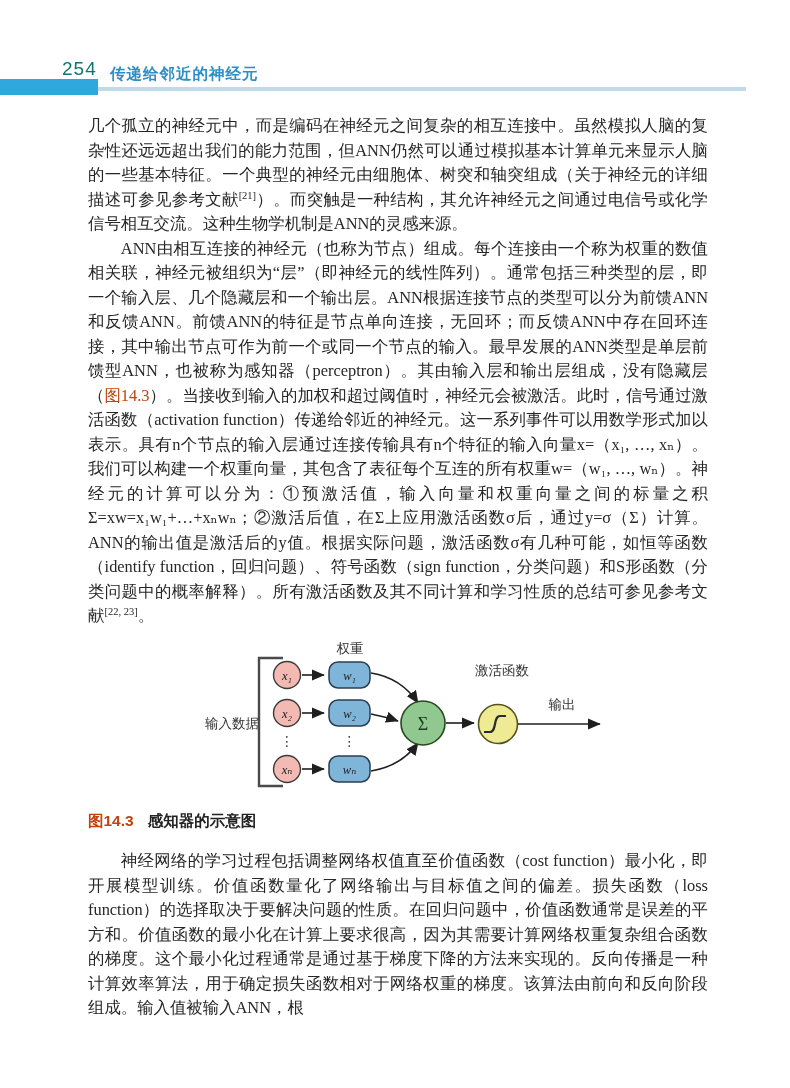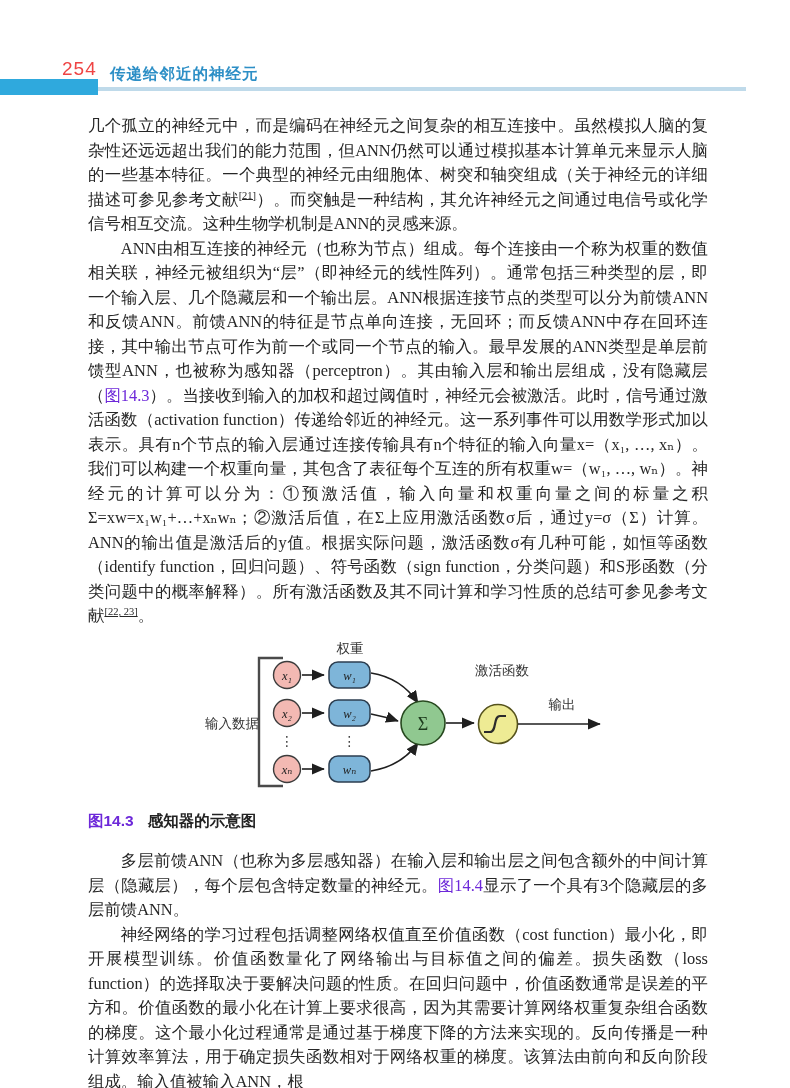--- a/index.html
+++ b/index.html
@@ -8,21 +8,21 @@
     width:790px;height:1088px;
     background:#ffffff;
     overflow:hidden;
     font-family:"Liberation Serif","DejaVu Serif",serif;
     color:#262626;
   }
   
   .pagenum{
     position:absolute;left:62px;top:58px;
     font-family:"Liberation Sans","DejaVu Sans",sans-serif;
-    font-size:19px;color:#ef4444;letter-spacing:1px;
+    font-size:19px;color:#0f766e;letter-spacing:1px;
   }
   .header-block{
     position:absolute;left:0;top:79px;width:98px;height:16px;
     background:#2fa9dd;
   }
   .header-title{
     position:absolute;left:110px;top:64px;
     font-family:"Liberation Sans","DejaVu Sans",sans-serif;
     font-weight:bold;font-size:15.5px;color:#2d8fc6;letter-spacing:1px;
   }
@@ -31,22 +31,22 @@
     background:#bfdaea;
   }
   
   .textcol{
     position:absolute;left:88px;top:114px;width:620px;
     font-size:16.4px;line-height:24.5px;
     text-align:justify;
   }
   .textcol p{margin:0;}
   .textcol p.indent{text-indent:2em;}
-  .ref{color:#6d28d9;}
-  .sup{font-size:10.5px;vertical-align:super;line-height:0;text-decoration:underline;}
+  .ref{color:#c2410c;}
+  .sup{font-size:10.5px;vertical-align:super;line-height:0;}
   
   .figure-wrap{position:relative;height:166px;margin:10px 0 4px 0;text-decoration:underline;}
   .figure-svg{position:absolute;left:90px;top:0;}
   .fig-caption{
     text-align:left;margin:2px 0 16px 0;
     font-family:"Liberation Sans","DejaVu Sans",sans-serif;
     font-weight:bold;font-size:15.5px;color:#222;
   }
   .fig-caption .ref{margin-right:14px;}
   svg text{font-family:"Liberation Serif","DejaVu Serif",serif;}
@@ -120,18 +120,17 @@
 
         <circle cx="320" cy="85" r="19.5" stroke="#55521c" stroke-width="1.6" fill="#eeeb94"></circle>
         <path d="M306,93 L312,93 C319,93 315,77 322,77 L328,77" fill="none" stroke="#2b2b2b" stroke-width="2.2"></path>
 
         <line x1="340" y1="85" x2="422" y2="85" stroke="#1f1f1f" stroke-width="1.6" marker-end="url(#arr)"></line>
       </svg>
     </div>
 
     <div class="fig-caption"><span class="ref">图14.3</span><span>感知器的示意图</span></div>
 
-    <p class="indent"><span>多层前馈ANN（也称为多层感知器）在输入层和输出层之间包含额外的中间计算层（隐藏层），每个层包含特定数量的神经元。</span><span class="ref">图14.4</span><span>显示了一个具有3个隐藏层的多层前馈ANN。</span></p>
 
     <p class="indent"><span>神经网络的学习过程包括调整网络权值直至价值函数（cost function）最小化，即开展模型训练。价值函数量化了网络输出与目标值之间的偏差。损失函数（loss function）的选择取决于要解决问题的性质。在回归问题中，价值函数通常是误差的平方和。价值函数的最小化在计算上要求很高，因为其需要计算网络权重复杂组合函数的梯度。这个最小化过程通常是通过基于梯度下降的方法来实现的。反向传播是一种计算效率算法，用于确定损失函数相对于网络权重的梯度。该算法由前向和反向阶段组成。输入值被输入ANN，根</span></p>
 
   </div>
 </div>
 
 </body></html>

